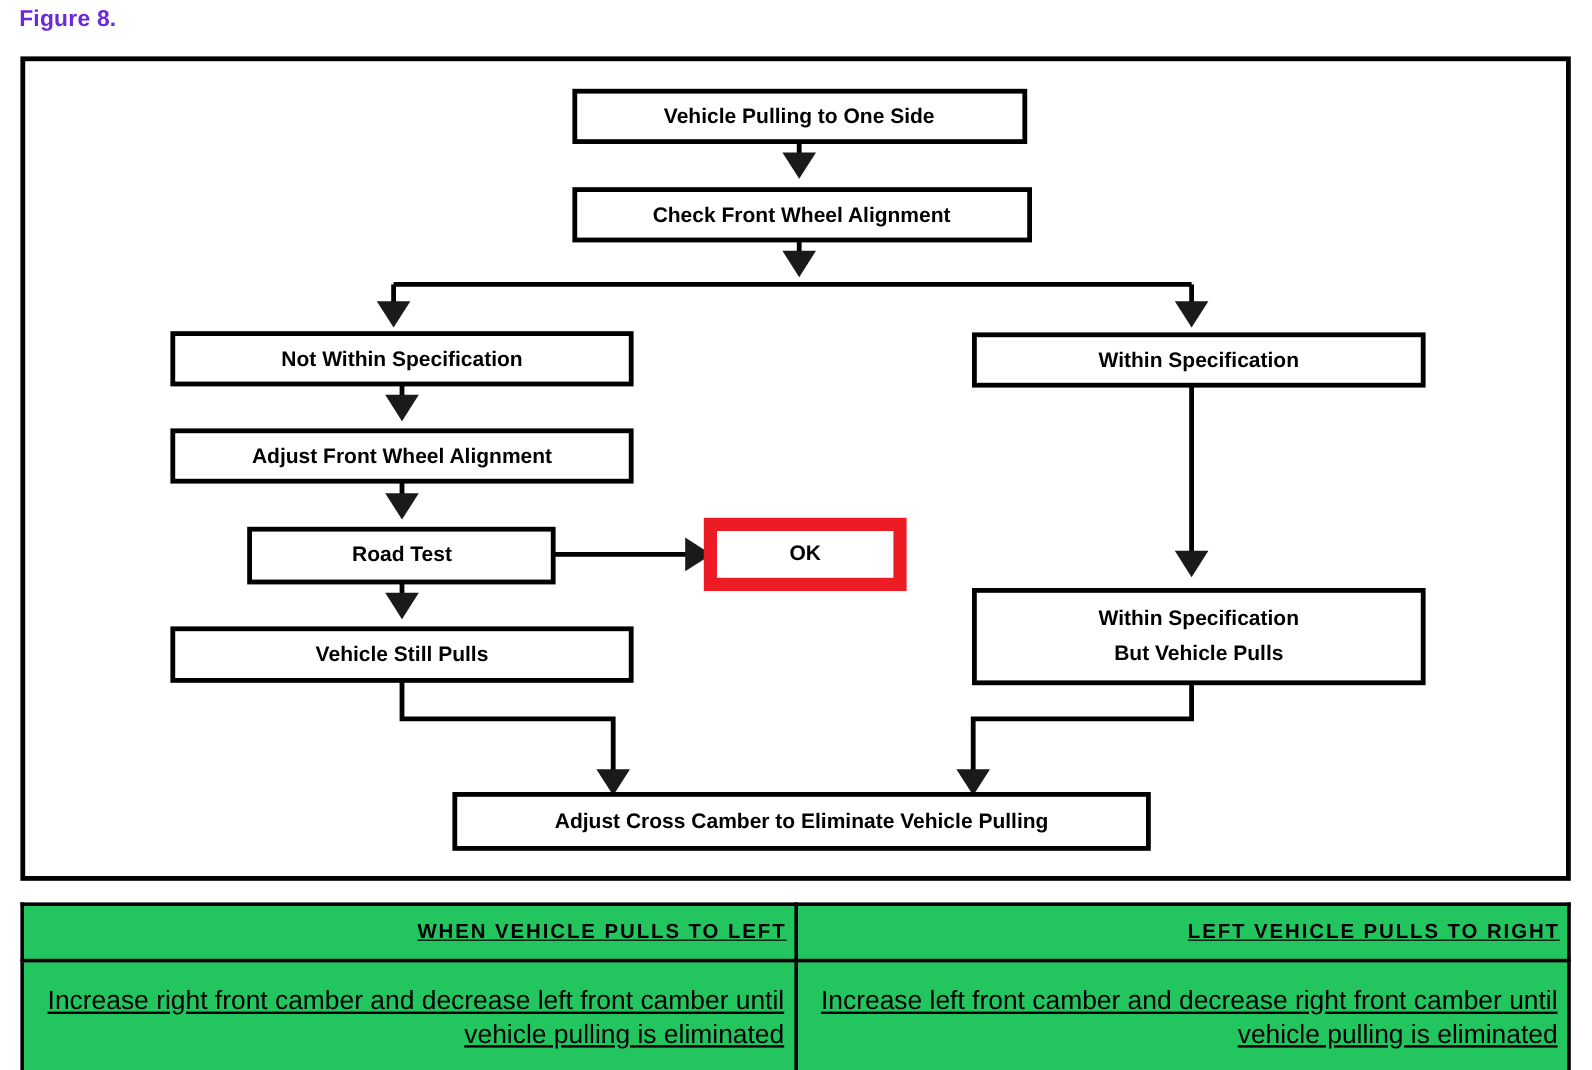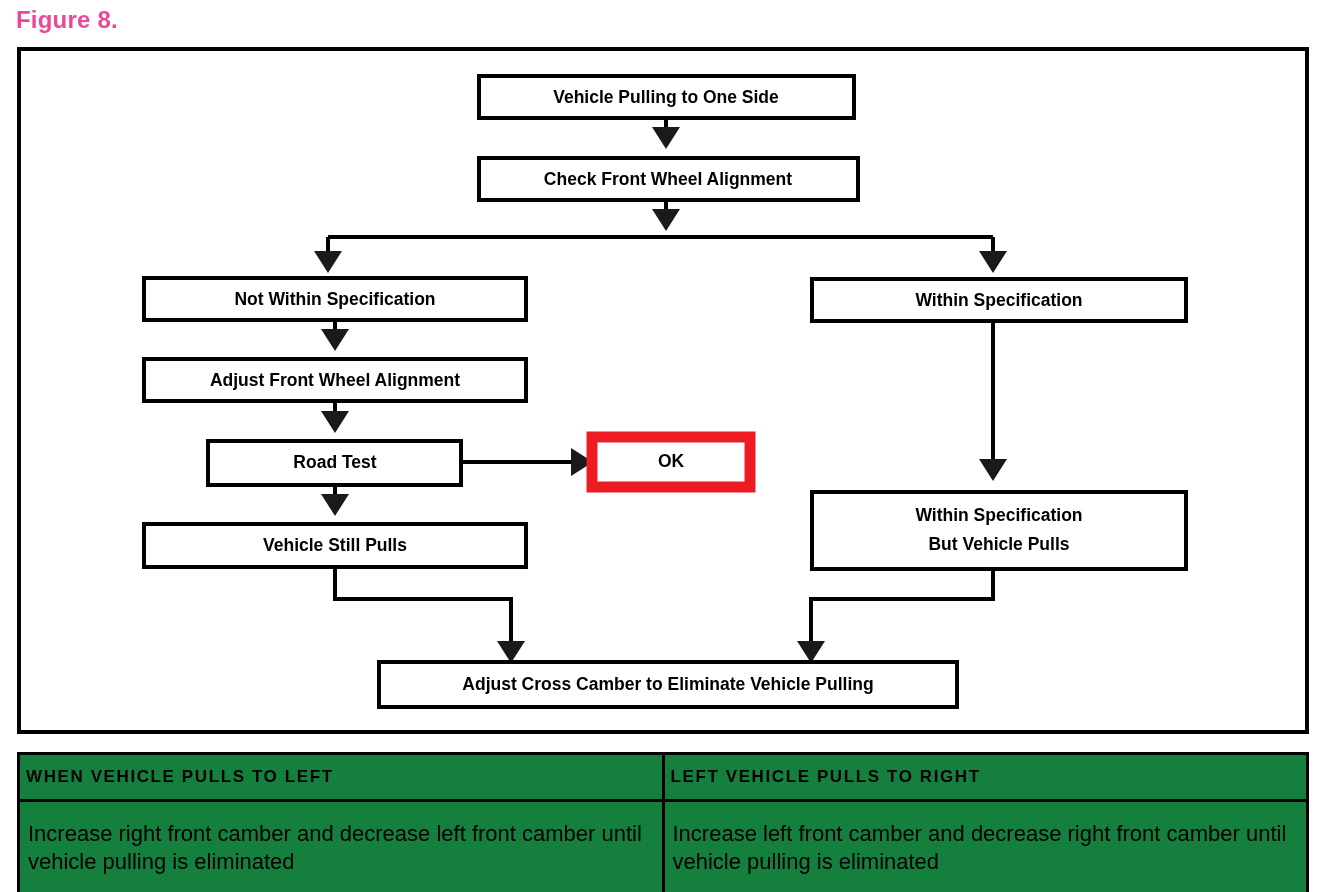--- a/index.html
+++ b/index.html
@@ -11,23 +11,23 @@
     width: 1327px;
     height: 892px;
     font-family: "Liberation Sans", sans-serif;
     position: relative;
     overflow: hidden;
   }
   #figure-label {
     position: absolute;
     left: 16px;
     top: 6px;
-    font-size: 24px;
+    font-size: 19px;
     font-weight: bold;
-    color: #ec4899;
+    color: #6d28d9;
     letter-spacing: 0.2px;
   }
   #flow-frame {
     position: absolute;
     left: 17px;
     top: 47px;
     width: 1292px;
     height: 687px;
     border: 4px solid #000000;
     box-sizing: border-box;
@@ -69,23 +69,24 @@
   #spec-table {
     position: absolute;
     left: 17px;
     top: 752px;
     width: 1292px;
     border-collapse: collapse;
     table-layout: fixed;
   }
   #spec-table td {
     border: 3px solid #000000;
-    text-align: left;
+    text-align: right;
     vertical-align: middle;
-    background: #15803d;
+    background: #22c55e;
+    text-decoration: underline;
   }
   #spec-table td.hdr {
     font-size: 17px;
     font-weight: bold;
     letter-spacing: 1.6px;
     height: 44px;
     padding: 0 6px;
   }
   #spec-table td.body {
     font-size: 22px;

